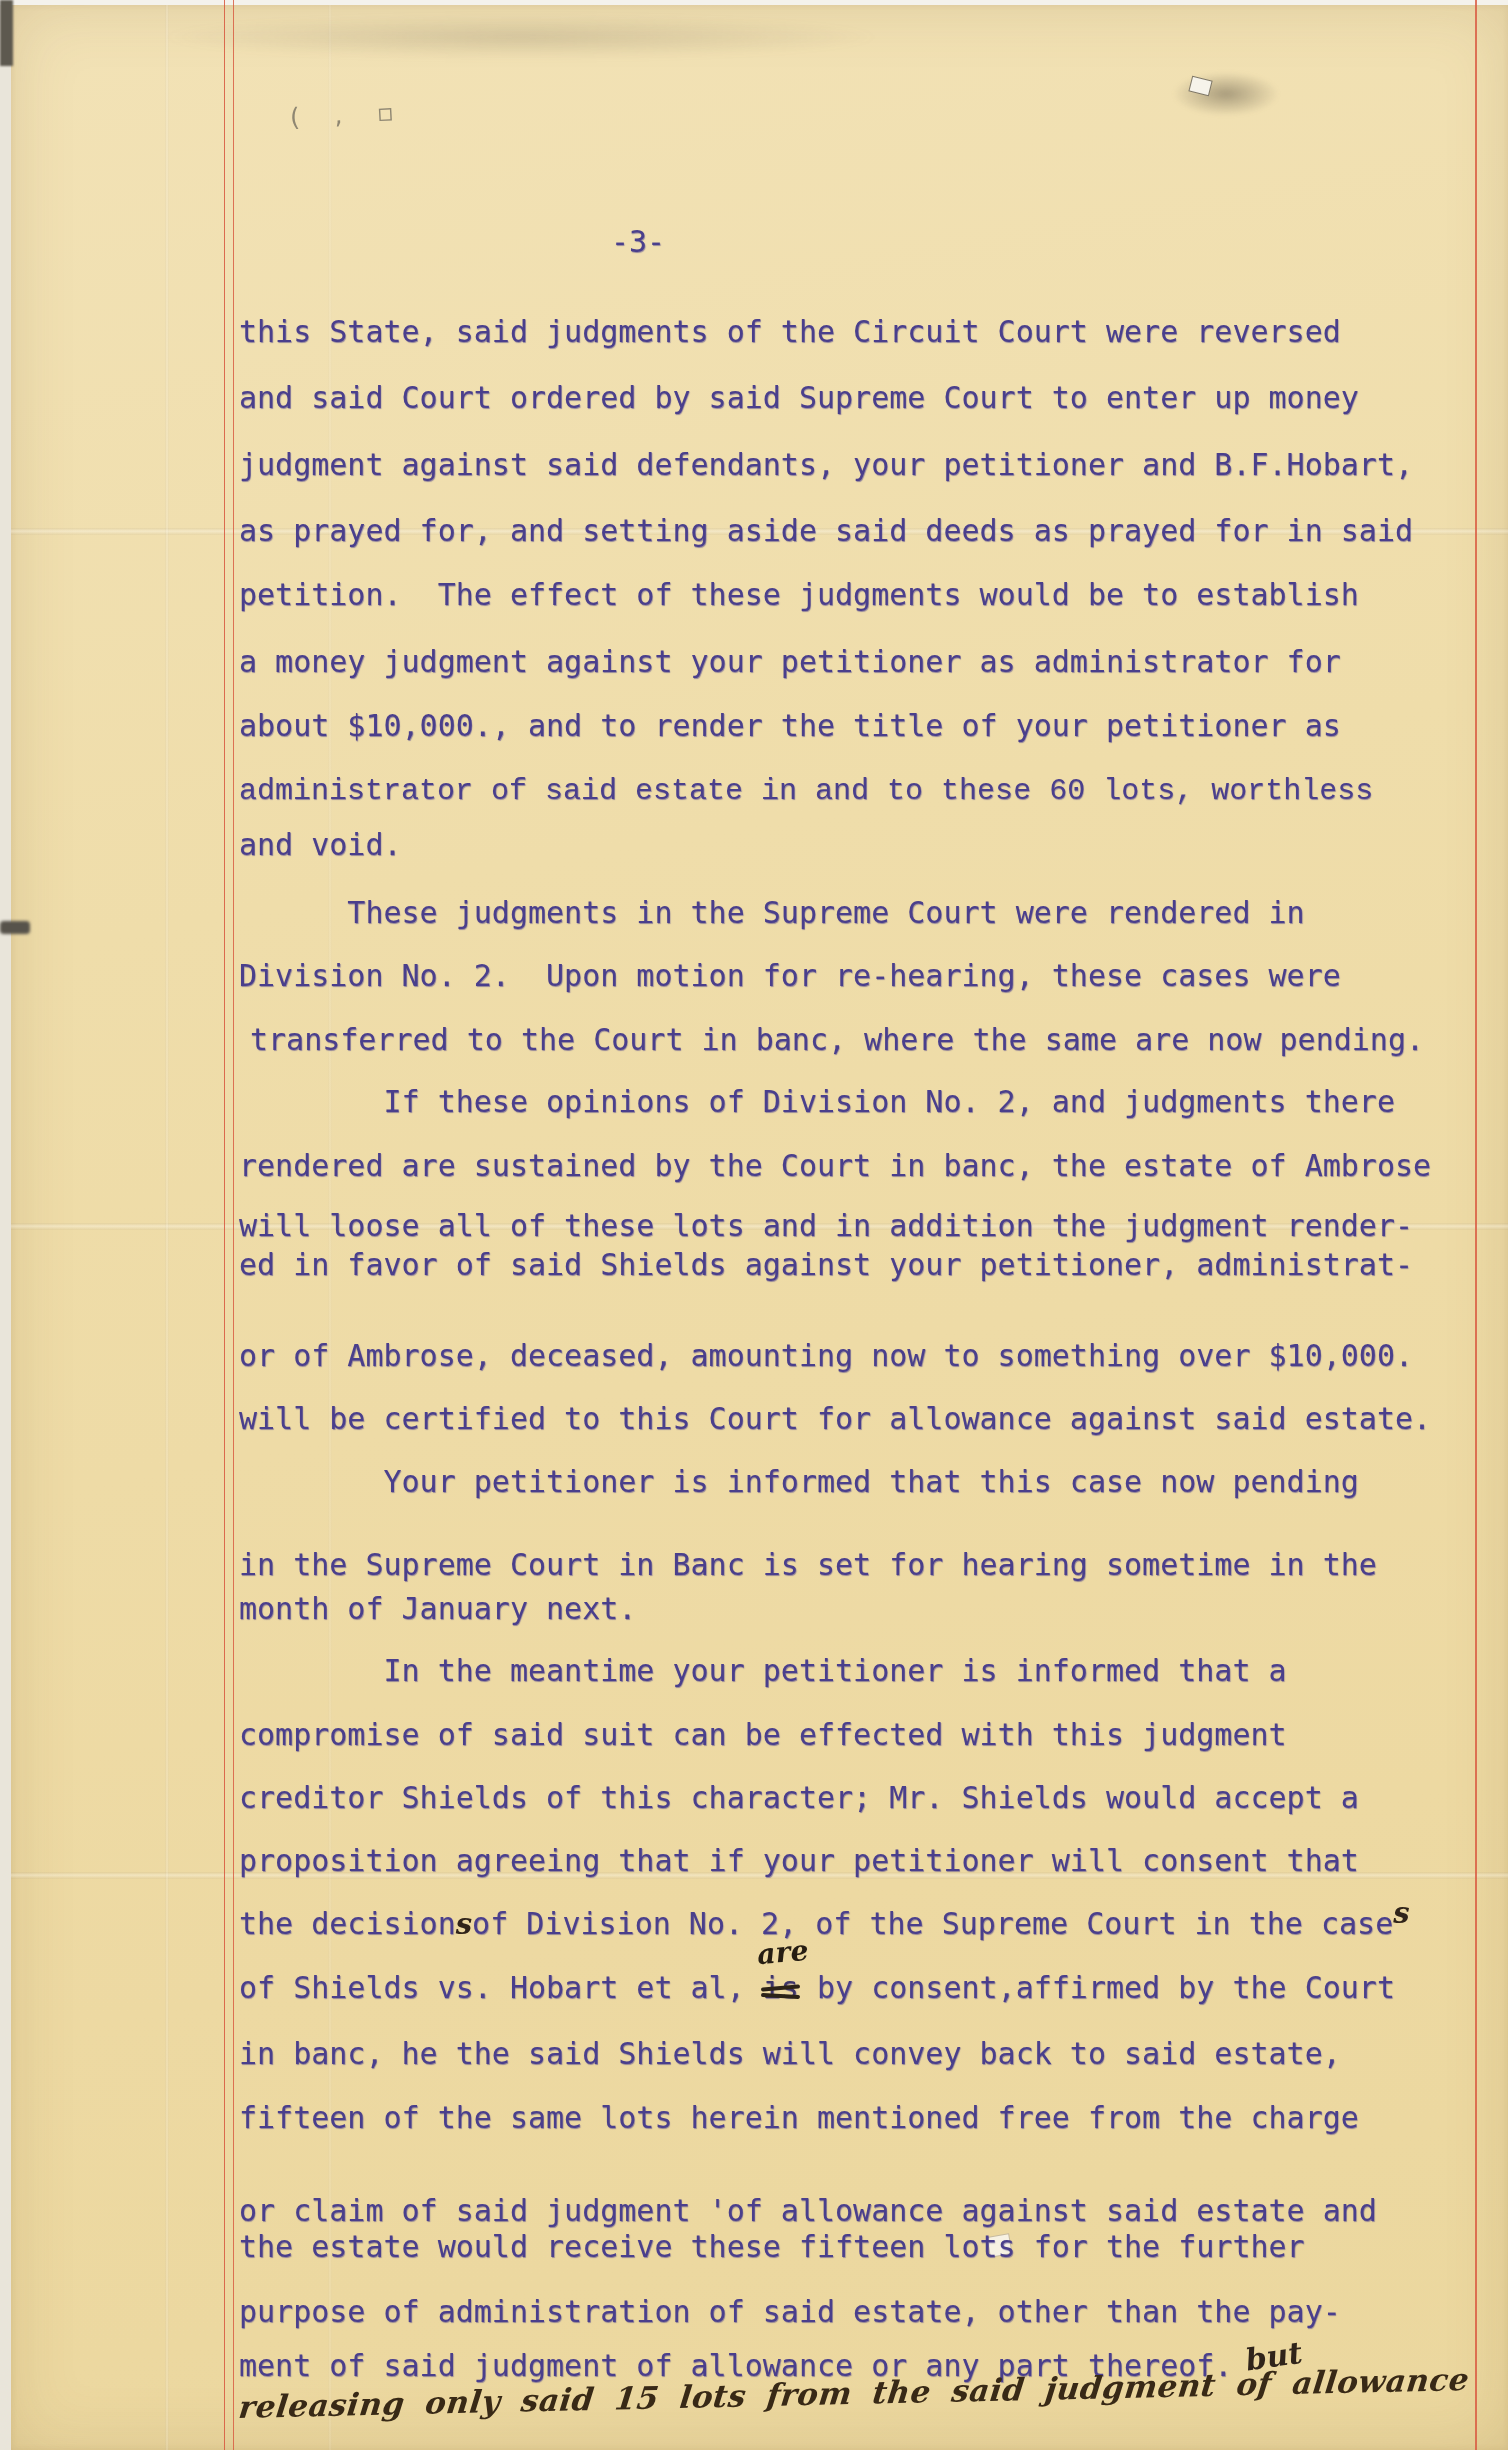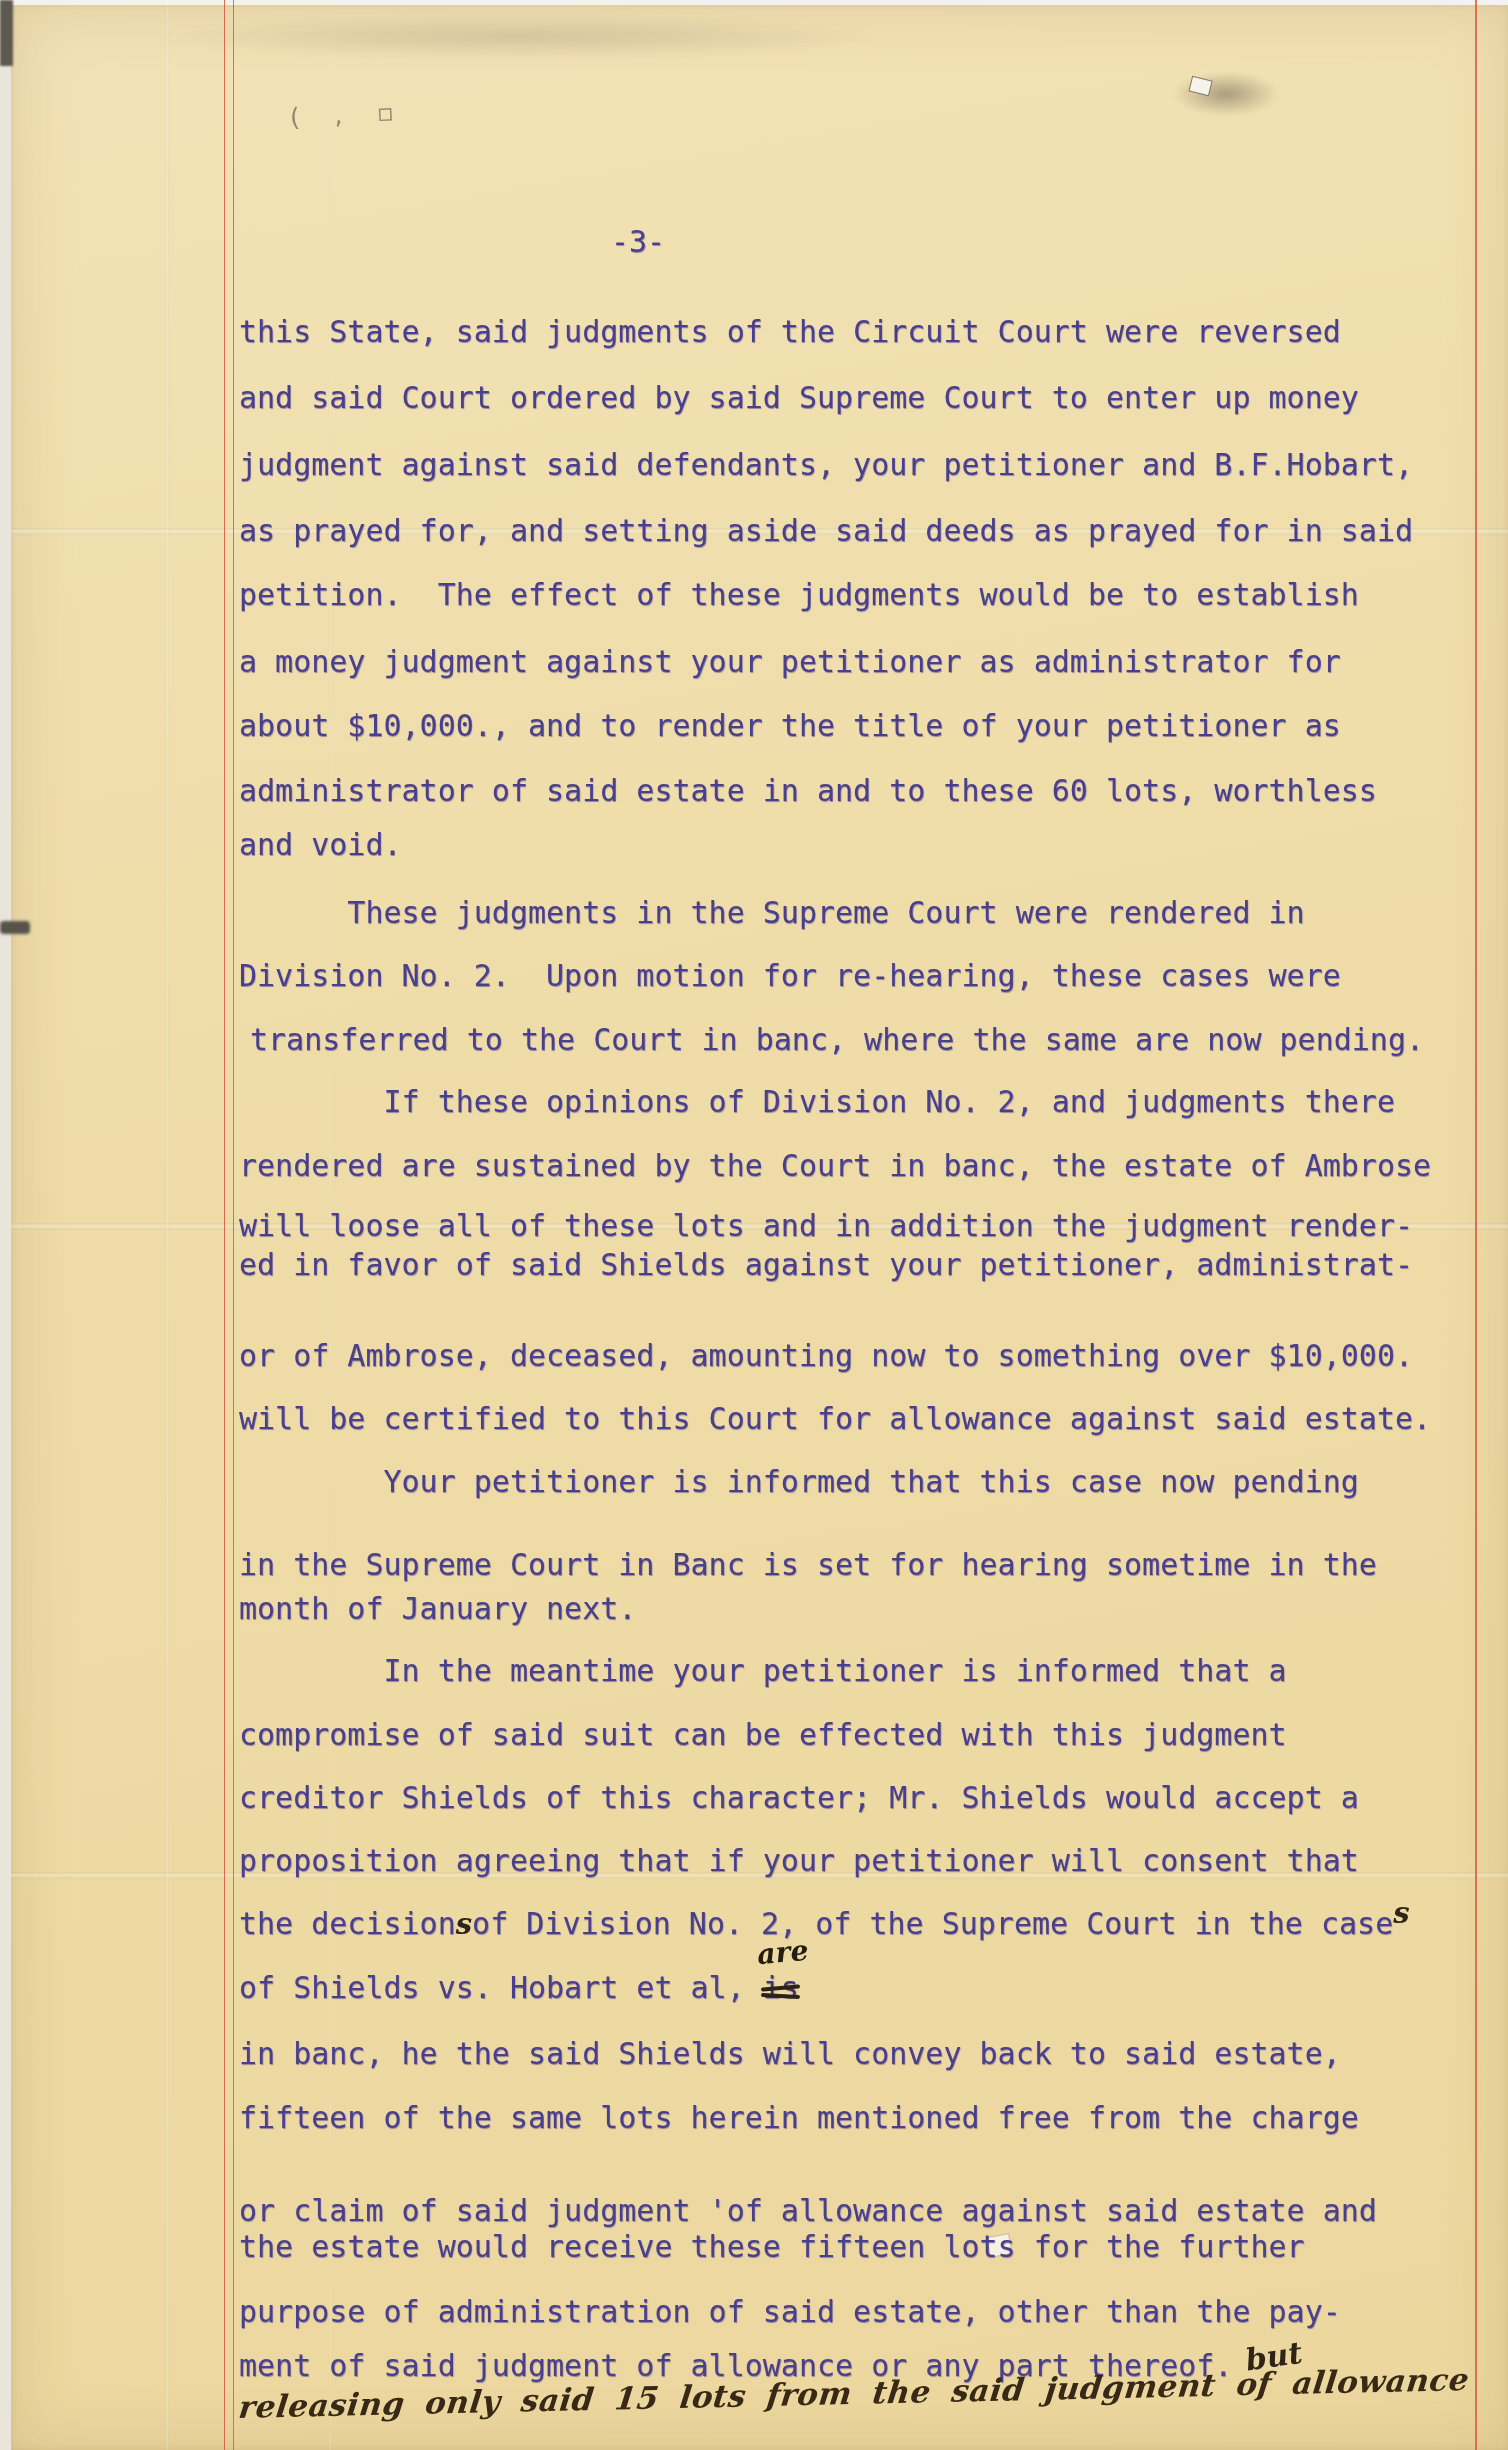--- a/index.html
+++ b/index.html
@@ -89,40 +89,40 @@
   <div id="page-number">-3-</div>
 
   <div id="typed-body">
       <div class="line" style="top: 311px;">this State, said judgments of the Circuit Court were reversed</div>
       <div class="line" style="top: 377px;">and said Court ordered by said Supreme Court to enter up money</div>
       <div class="line" style="top: 444px;">judgment against said defendants, your petitioner and B.F.Hobart,</div>
       <div class="line" style="top: 510px;">as prayed for, and setting aside said deeds as prayed for in said</div>
       <div class="line" style="top: 574px;">petition.  The effect of these judgments would be to establish</div>
       <div class="line" style="top: 641px;">a money judgment against your petitioner as administrator for</div>
       <div class="line" style="top: 705px;">about $10,000., and to render the title of your petitioner as</div>
-      <div class="line" style="top: 770px;">administrator of said estate in and to these 60 lots, worthless</div>
+      <div class="line" style="top: 770px; font-family: Liberation Mono, monospace;">administrator of said estate in and to these 60 lots, worthless</div>
       <div class="line" style="top: 824px;">and void.</div>
       <div class="line" style="top: 892px;">      These judgments in the Supreme Court were rendered in</div>
       <div class="line" style="top: 955px;">Division No. 2.  Upon motion for re-hearing, these cases were</div>
       <div class="line" style="top: 1019px; margin-left: 11px;">transferred to the Court in banc, where the same are now pending.</div>
       <div class="line" style="top: 1081px;">        If these opinions of Division No. 2, and judgments there</div>
       <div class="line" style="top: 1145px;">rendered are sustained by the Court in banc, the estate of Ambrose</div>
       <div class="line" style="top: 1205px;">will loose all of these lots and in addition the judgment render-</div>
       <div class="line" style="top: 1244px;">ed in favor of said Shields against your petitioner, administrat-</div>
       <div class="line" style="top: 1335px;">or of Ambrose, deceased, amounting now to something over $10,000.</div>
       <div class="line" style="top: 1398px;">will be certified to this Court for allowance against said estate.</div>
       <div class="line" style="top: 1461px;">        Your petitioner is informed that this case now pending</div>
       <div class="line" style="top: 1524px; margin-top: 20px;">in the Supreme Court in Banc is set for hearing sometime in the</div>
       <div class="line" style="top: 1588px;">month of January next.</div>
       <div class="line" style="top: 1650px;">        In the meantime your petitioner is informed that a</div>
       <div class="line" style="top: 1714px;">compromise of said suit can be effected with this judgment</div>
       <div class="line" style="top: 1777px;">creditor Shields of this character; Mr. Shields would accept a</div>
       <div class="line" style="top: 1840px;">proposition agreeing that if your petitioner will consent that</div>
       <div class="line" style="top: 1903px;"><span>the decision</span><span class="hand">s</span><span>of Division No. 2, of the Supreme Court in the case</span><span class="hand hand-sup">s</span></div>
-      <div class="line" style="top: 1967px;"><span>of Shields vs. Hobart et al, </span><span class="struck"><span>is</span><span class="bar bar1"></span><span class="bar bar2"></span><span class="above">are</span></span></div>
+      <div class="line" style="top: 1967px;"><span>of Shields vs. Hobart et al, </span><span class="struck"><span>is</span><span class="bar bar1"></span><span class="bar bar2"></span><span class="above">are</span></span><span> by consent,affirmed by the Court</span></div>
       <div class="line" style="top: 2033px;">in banc, he the said Shields will convey back to said estate,</div>
       <div class="line" style="top: 2097px;">fifteen of the same lots herein mentioned free from the charge</div>
       <div class="line" style="top: 2162px; margin-top: 28px;">or claim of said judgment 'of allowance against said estate and</div>
       <div class="line" style="top: 2226px;">the estate would receive these fifteen lots for the further</div>
       <div class="line" style="top: 2291px;">purpose of administration of said estate, other than the pay-</div>
       <div class="line" style="top: 2345px;"><span>ment of said judgment of allowance or any part thereof.</span><span class="hand hand-but">but</span></div>
     </div>
 
   <div id="hand-bottom">releasing only said 15 lots from the said judgment of allowance</div>
 </div>

